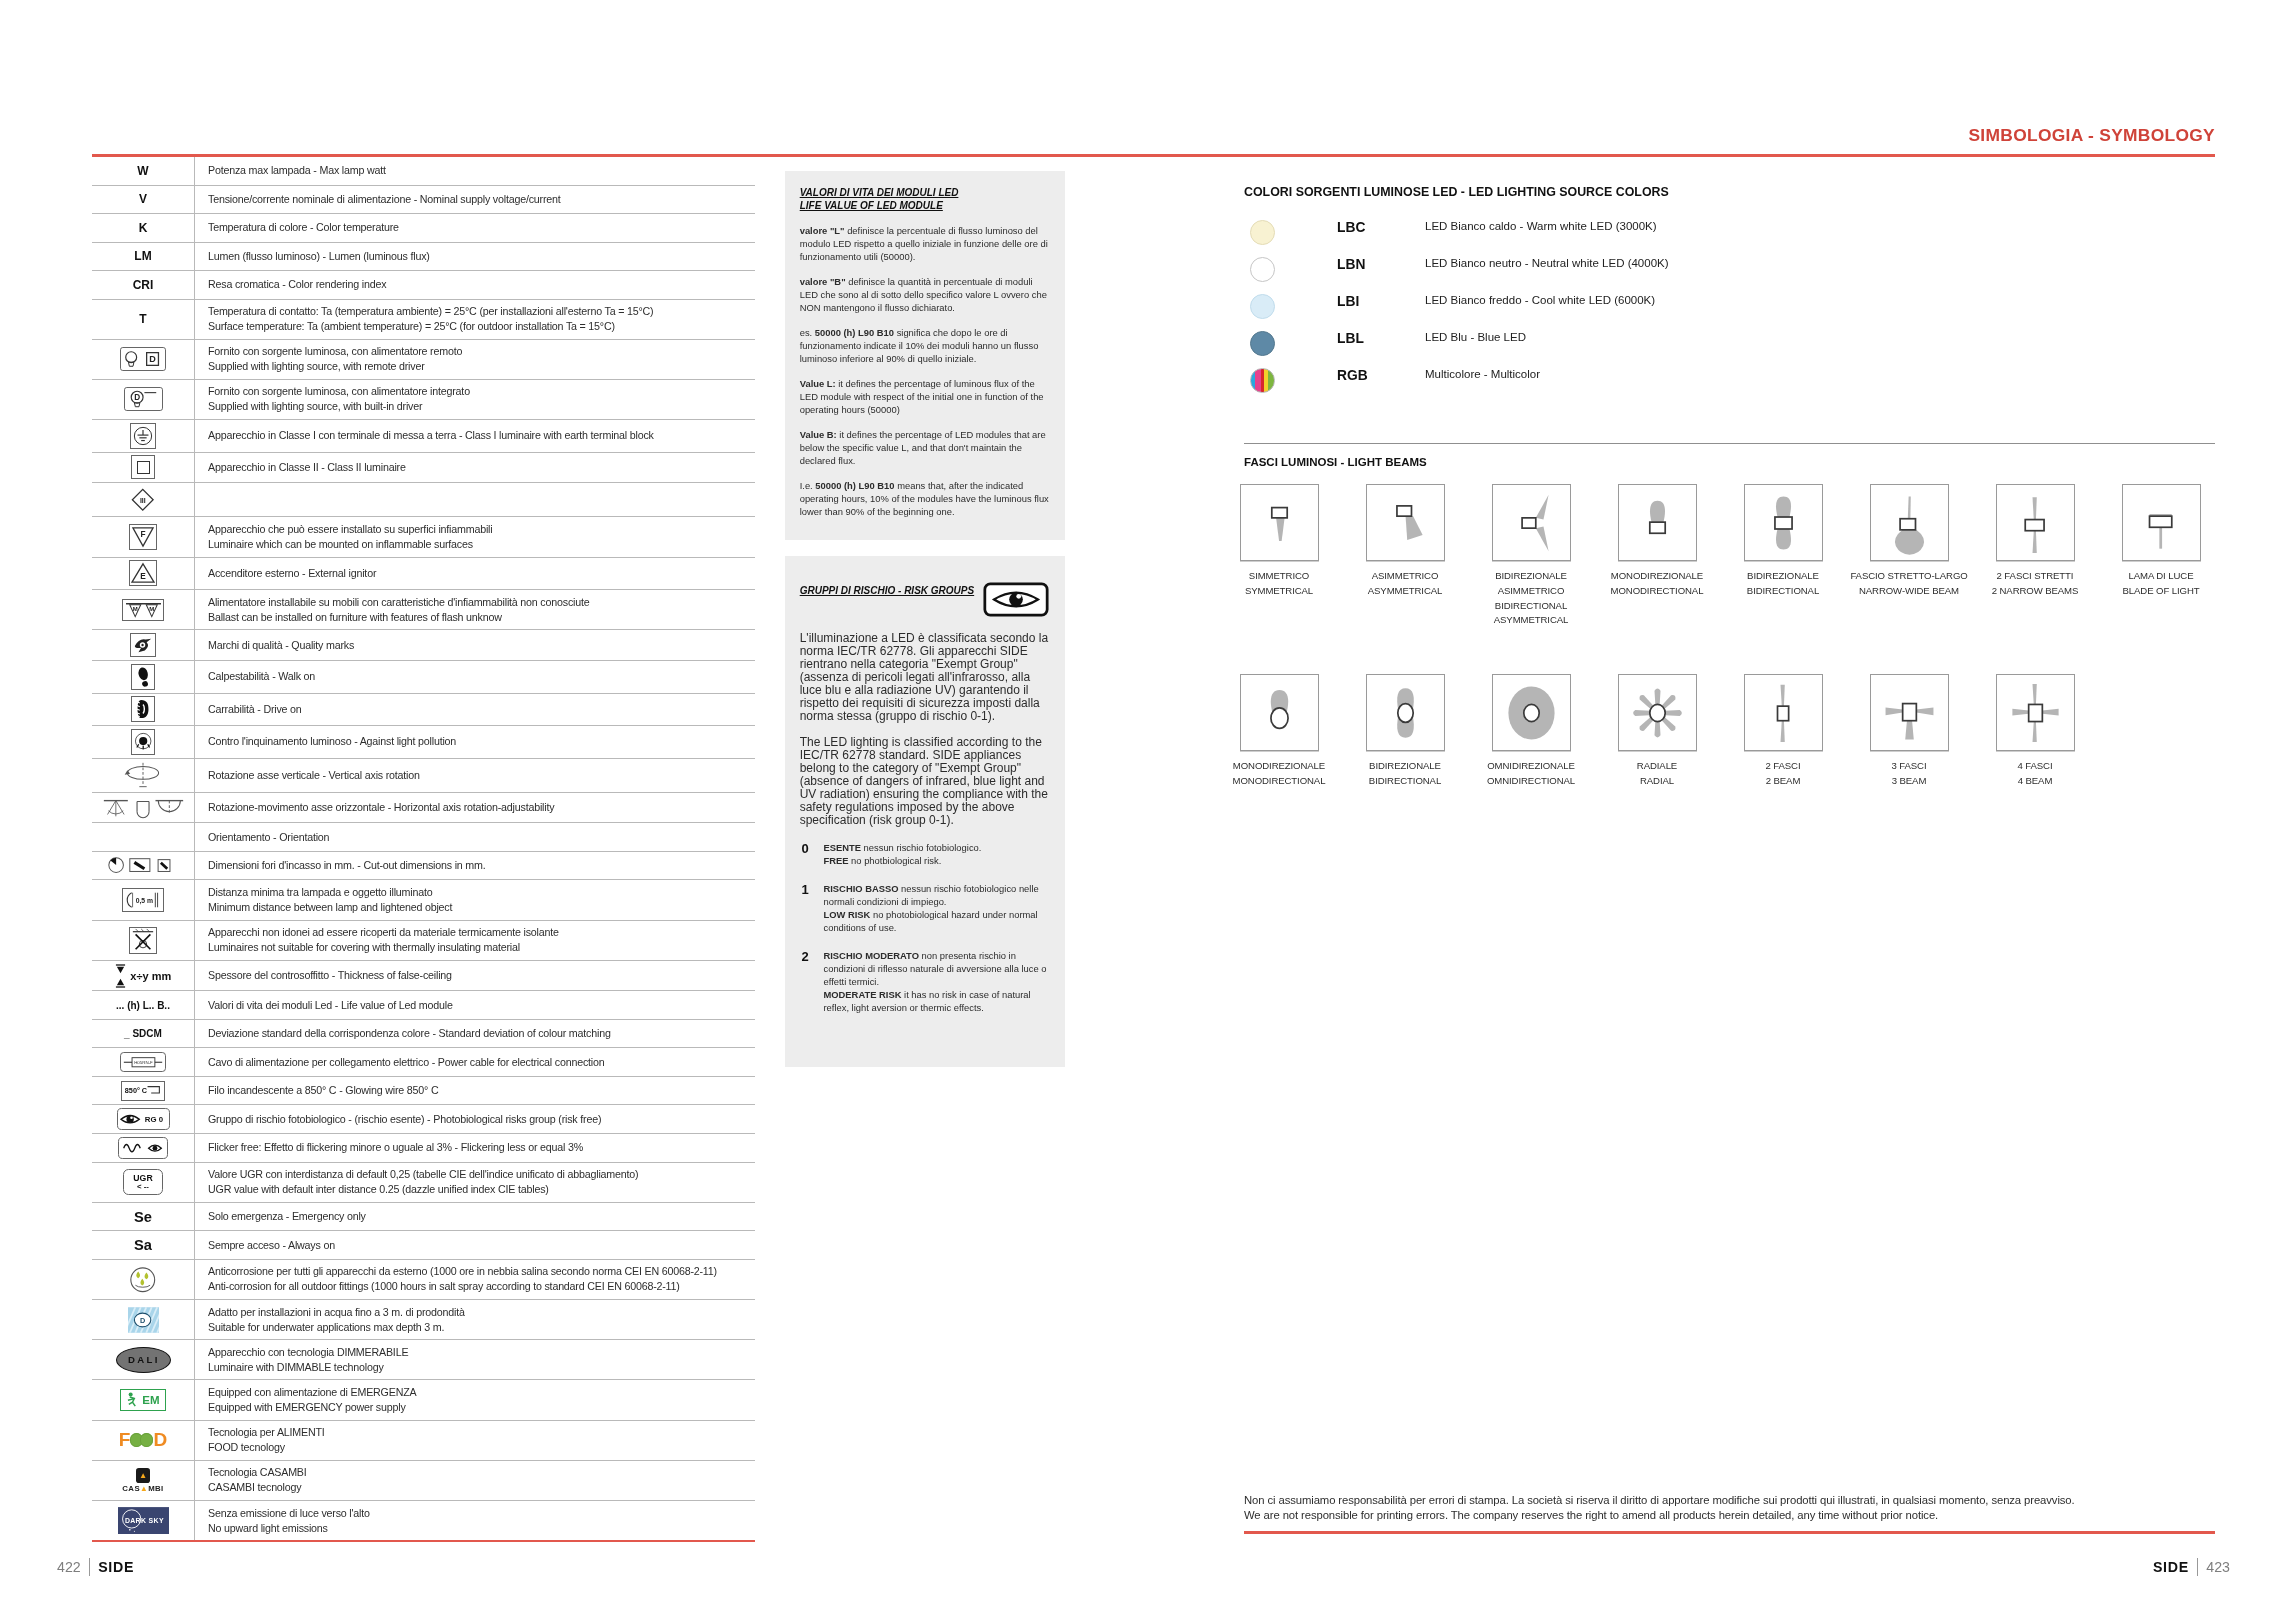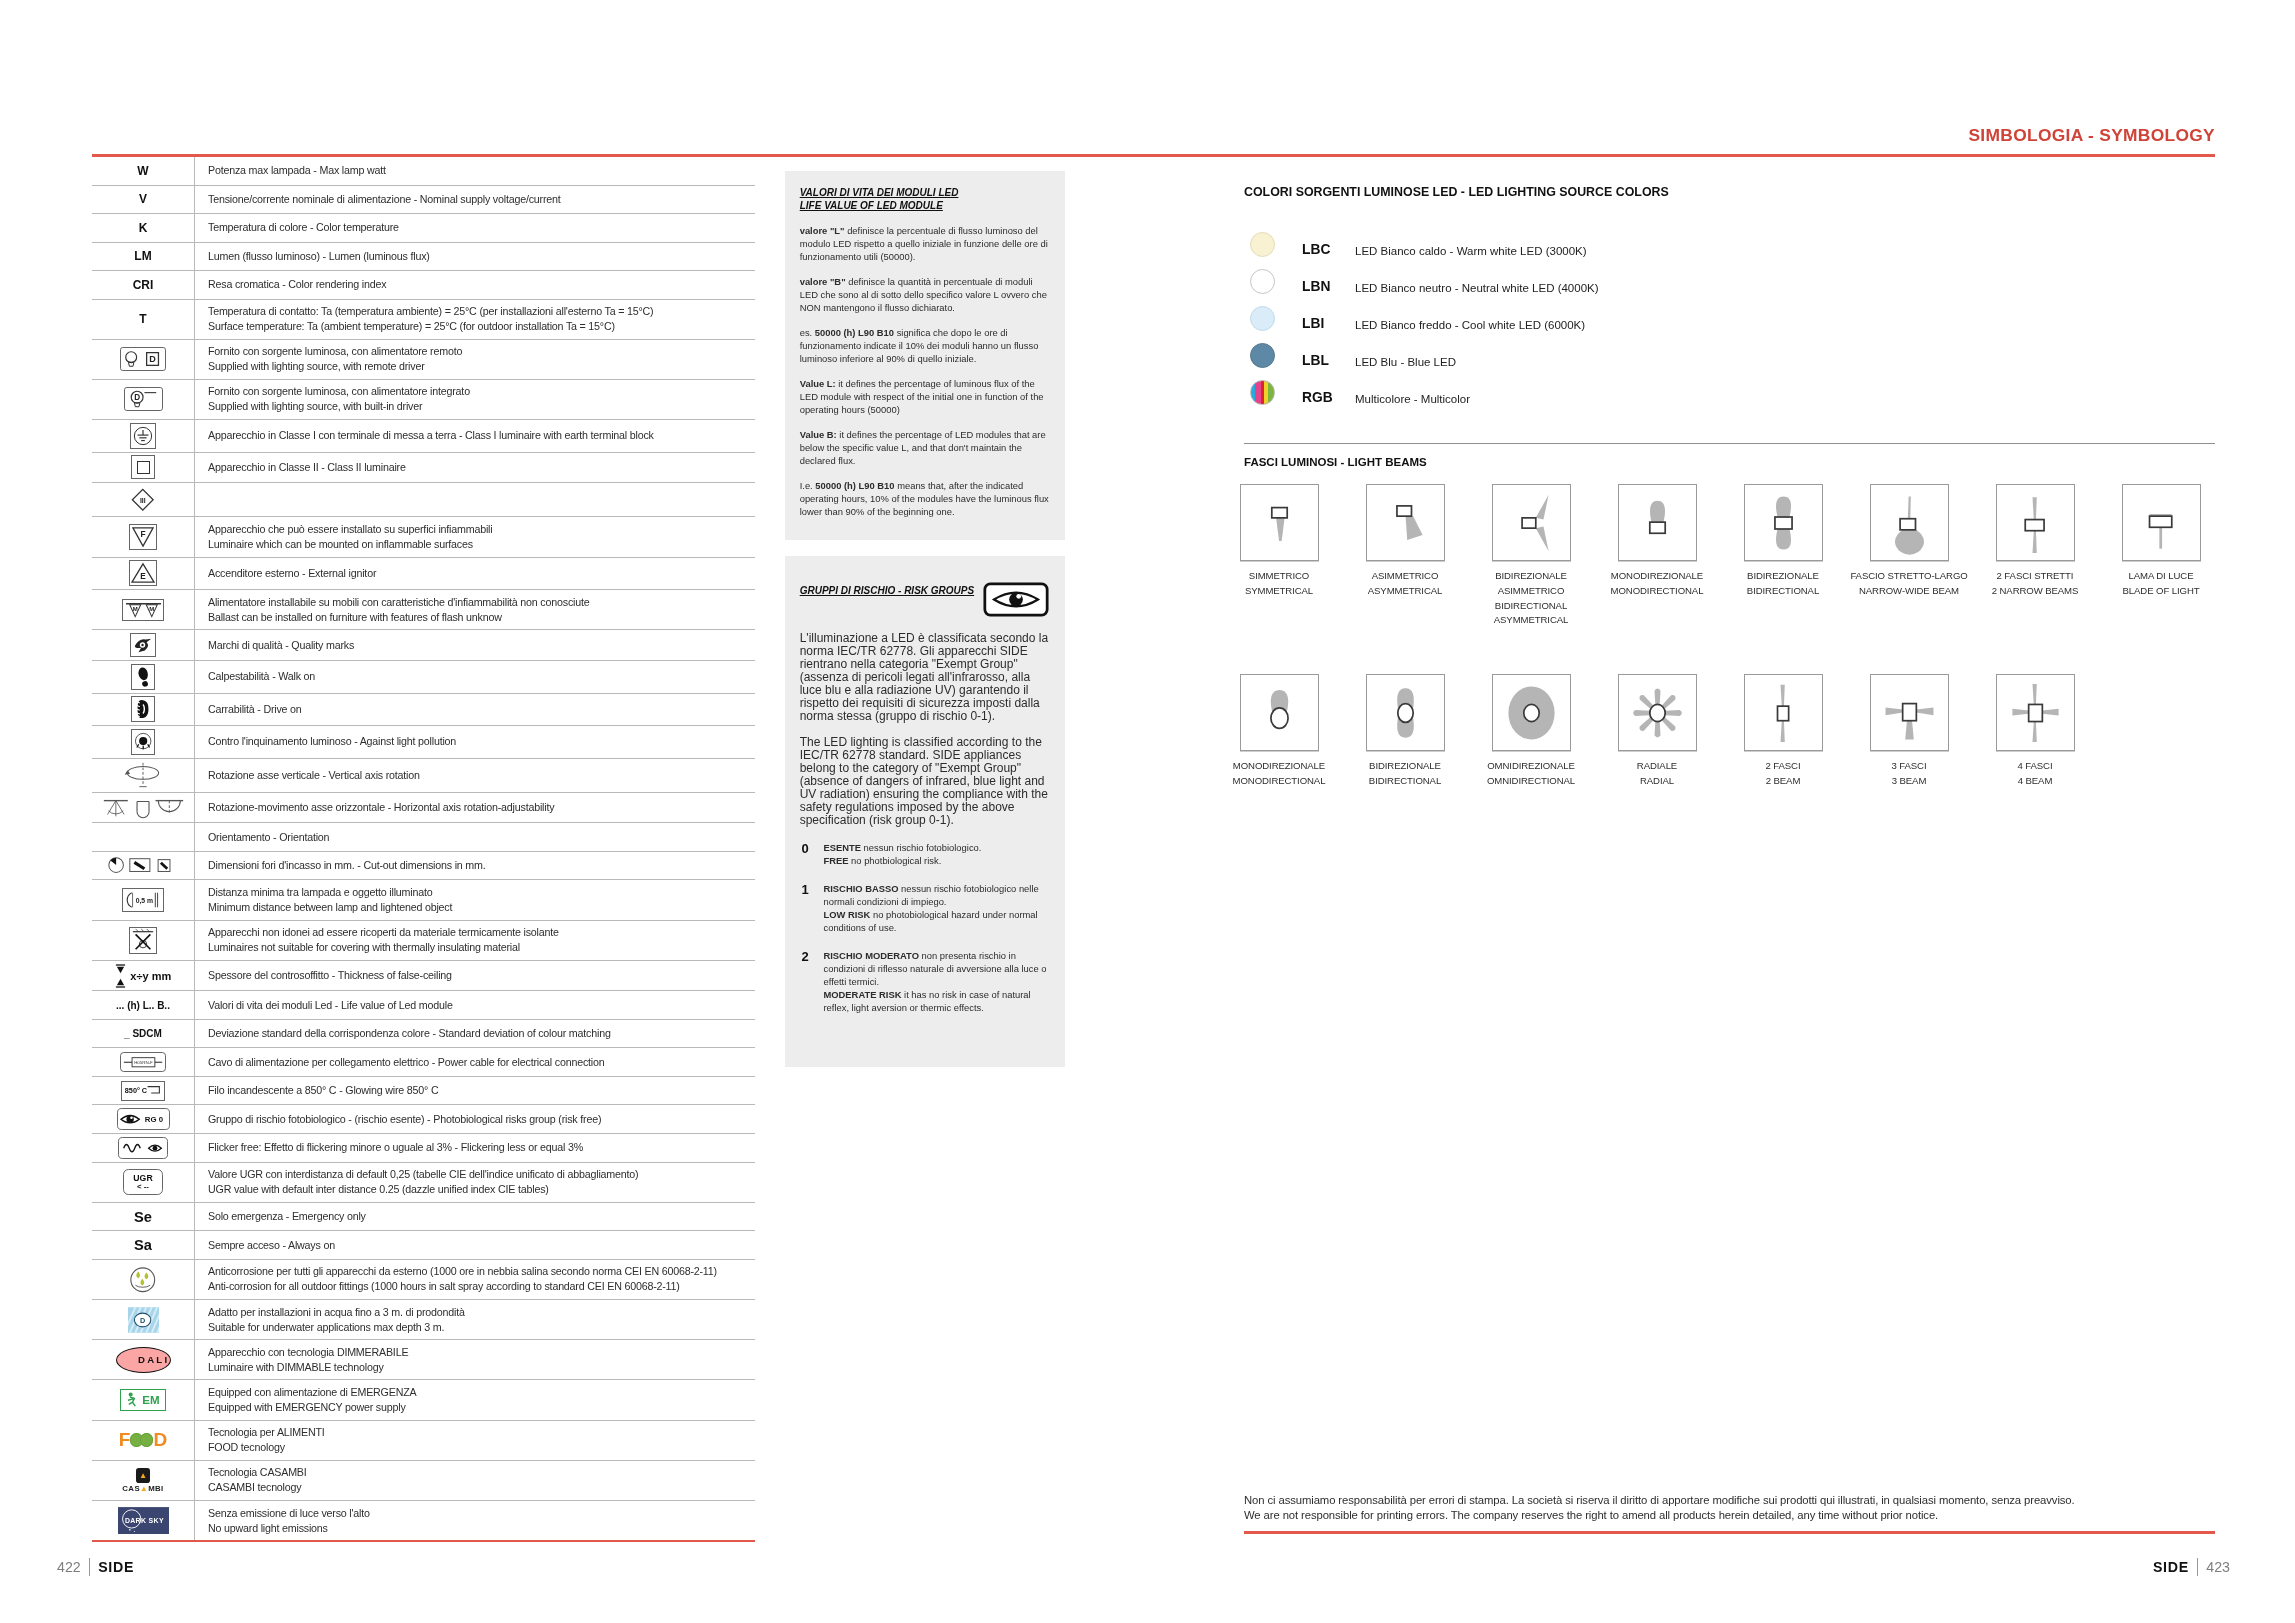--- a/index.html
+++ b/index.html
@@ -28,21 +28,21 @@
   .panel2-head{display:flex;justify-content:space-between;align-items:flex-start;}
   .eye-wrap{margin-top:11px;margin-right:1.8px;flex:0 0 auto;}
   .risk-intro{font-size:12px;line-height:13px;margin-top:12px;}
   .risk-item{display:flex;margin-top:14.7px;}
   .risk-num{font-size:13px;font-weight:bold;width:22px;flex:0 0 22px;padding-left:1.8px;color:#111;}
   .risk-text{font-size:9.4px;line-height:13px;flex:1;}
 
   
   .colors-heading{position:absolute;left:1244px;top:185px;font-size:12.4px;font-weight:bold;color:#111;}
   .colors-list{position:absolute;left:1244px;top:220px;width:661px;}
-  .color-row{display:flex;align-items:flex-end;height:37px;}
+  .color-row{display:flex;align-items:flex-start;height:37px;gap:35px;}
   .led-swatch{width:25px;height:25px;border-radius:50%;margin-left:5.5px;flex:0 0 25px;box-sizing:border-box;}
   .color-code{font-size:13.8px;font-weight:bold;color:#111;margin-left:27.5px;width:53px;}
   .color-desc{font-size:11.5px;color:#222;}
 
   
   .beams-divider{position:absolute;left:1244px;top:443px;width:971px;height:0.9px;background:#8f8f8f;}
   .beams-heading{position:absolute;left:1244px;top:456px;font-size:11.5px;font-weight:bold;color:#111;}
   .beam-row{position:absolute;left:1216px;display:flex;}
   #beams-row1{top:484px;}
   #beams-row2{top:674px;}
@@ -525,21 +525,21 @@
             <text x="16" y="17.6" font-size="8" font-weight="bold" fill="#1d4e6b" text-anchor="middle">D</text>
           </svg>
         </div>
         <div class="sym-desc-cell">
           <div>Adatto per installazioni in acqua fino a 3 m. di prodondità</div>
           <div>Suitable for underwater applications max depth 3 m.</div>
         </div>
       </div>
       <div class="sym-row">
         <div class="sym-icon-cell">
-          <span style="display:inline-flex;align-items:center;justify-content:flex-end;width:53px;height:24px;border:1.8px solid #111;border-radius:50%;background:#fca5a5">
+          <span style="display:inline-flex;align-items:center;justify-content:center;width:53px;height:24px;border:1.8px solid #111;border-radius:50%;background:#737373">
             <b style="font-size:9.6px;letter-spacing:2.3px;color:#111;margin-left:1.8px">DALI</b>
           </span>
         </div>
         <div class="sym-desc-cell">
           <div>Apparecchio con tecnologia DIMMERABILE</div>
           <div>Luminaire with DIMMABLE technology</div>
         </div>
       </div>
       <div class="sym-row">
         <div class="sym-icon-cell">

